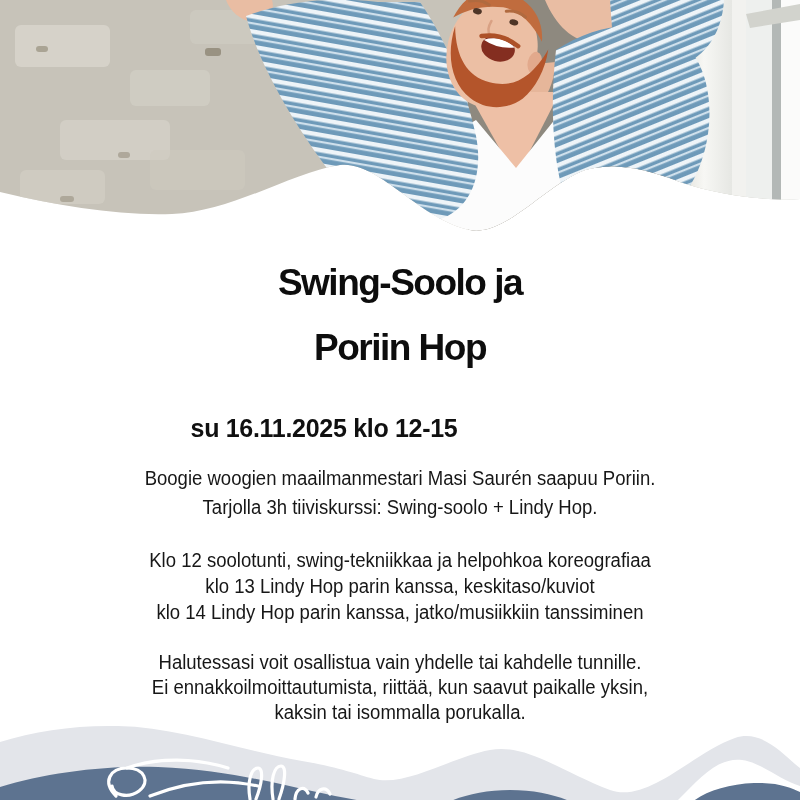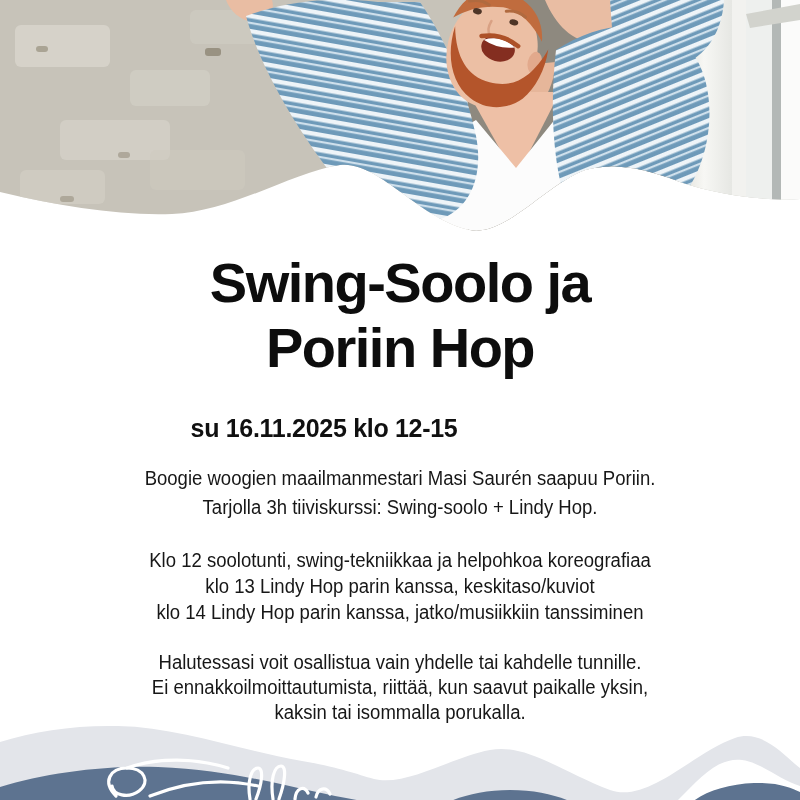--- a/index.html
+++ b/index.html
@@ -4,21 +4,21 @@
 <style>
   html,body { margin:0; padding:0; background:#ffffff; }
   .poster {
     position:relative; width:800px; height:800px; overflow:hidden;
     background:#ffffff; font-family:"Liberation Sans", sans-serif;
   }
   .hero { position:absolute; top:0; left:0; display:block; }
   .waves { position:absolute; left:0; bottom:0; display:block; }
   .title-block {
     position:absolute; top:250px; left:0; width:800px; text-align:center;
-    font-weight:bold; font-size:56px; line-height:65px; letter-spacing:-1.5px;
+    font-weight:bold; font-size:37px; line-height:65px; letter-spacing:-1.5px;
     color:#0d0d0d;
   }
   .date-line {
     position:absolute; top:414px; left:0; width:648px; text-align:center;
     font-weight:bold; font-size:25px; color:#101010; letter-spacing:-0.3px;
   }
   .para {
     position:absolute; left:0; width:800px; text-align:center;
     font-size:19.5px; color:#171717; transform:scaleX(0.95);
     transform-origin:50% 50%;

